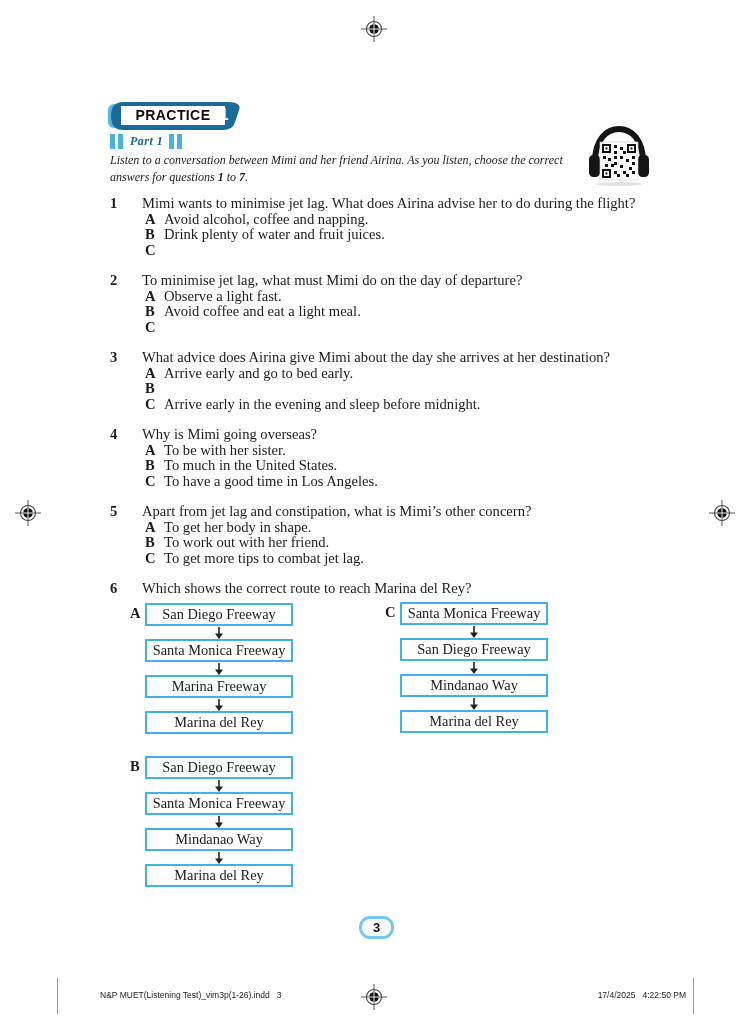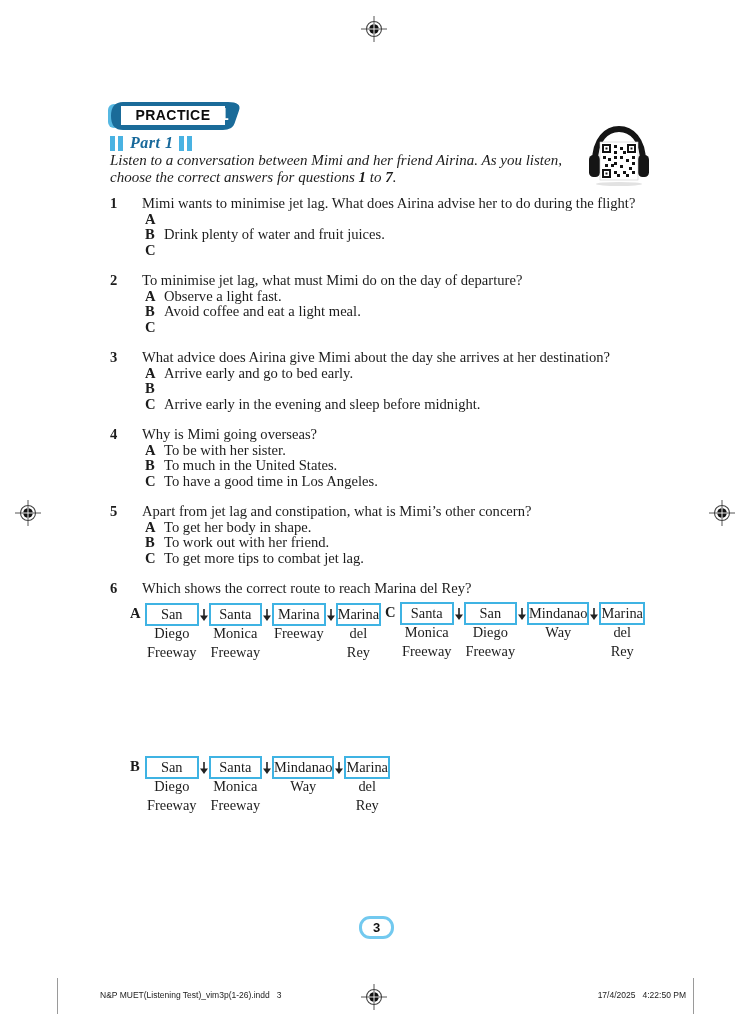--- a/index.html
+++ b/index.html
@@ -20,28 +20,28 @@
   }
   .practice-num{
     position:absolute;left:102px;top:4px;width:28px;text-align:center;
     font-family:"Liberation Sans",sans-serif;font-weight:bold;font-size:17px;color:#fff;
   }
 
   
   .part-row{position:absolute;left:110px;top:134px;display:flex;align-items:center;}
   .part-bar{width:5px;height:15px;background:#49b2e2;margin-right:3px;}
   .part-text{
-    font-style:italic;font-weight:bold;font-size:16px;color:#17689a;
+    font-style:italic;font-weight:bold;font-size:12px;color:#17689a;
     margin:0 6px 0 4px;letter-spacing:.5px;
   }
 
   
   .instructions{
     position:absolute;left:110px;top:152px;width:478px;
-    font-style:italic;font-size:15px;line-height:16.8px;
+    font-style:italic;font-size:12px;line-height:16.8px;
   }
   .instructions b{font-weight:bold;}
 
   .audio-icon{position:absolute;left:586px;top:122px;width:66px;height:66px;}
 
   
   .questions{position:absolute;left:110px;top:196px;width:540px;font-size:14.6px;line-height:15.5px;}
   .question{display:flex;margin-bottom:15px;}
   .q-num{width:13px;flex:none;font-weight:bold;}
   .q-body{margin-left:19px;flex:1;}
@@ -49,21 +49,21 @@
   .opt-letter{width:19px;flex:none;font-weight:bold;}
   .q6{margin-bottom:0;}
 
   
   .flow-area{position:absolute;left:110px;top:598px;width:560px;height:310px;}
   .flow-col{position:absolute;display:flex;align-items:flex-start;}
   .col-a{left:20px;top:5px;}
   .col-c{left:275px;top:4px;}
   .col-b{left:20px;top:158px;}
   .col-label{width:15px;flex:none;font-weight:bold;font-size:14.6px;margin-top:2px;}
-  .flow-stack{display:flex;align-items:center;width:148px;}
+  .flow-stack{display:flex;flex-direction:column;align-items:center;width:148px;}
   .flow-box{
     box-sizing:border-box;width:100%;height:23px;border:2px solid #3fb3e3;background:#fff;
     text-align:center;font-size:14.4px;line-height:19px;
   }
   .flow-arrow{height:13px;display:flex;align-items:center;justify-content:center;}
 
   
   .page-badge{
     position:absolute;left:359px;top:916px;width:35px;height:23px;box-sizing:border-box;
     border:3px solid #72c9ef;border-radius:11px;background:#fff;text-align:center;
@@ -181,20 +181,21 @@
   </svg>
 
   <div class="questions">
 
     <div class="question">
       <div class="q-num">1</div>
       <div class="q-body">
         <div class="q-text">Mimi wants to minimise jet lag. What does Airina advise her to do during the flight?</div>
         <div class="q-option">
             <span class="opt-letter">A</span>
+            <span class="opt-text">Avoid alcohol, coffee and napping.</span>
           </div>
         <div class="q-option">
             <span class="opt-letter">B</span>
             <span class="opt-text">Drink plenty of water and fruit juices.</span>
           </div>
         <div class="q-option">
             <span class="opt-letter">C</span>
           </div>
       </div>
     </div>

